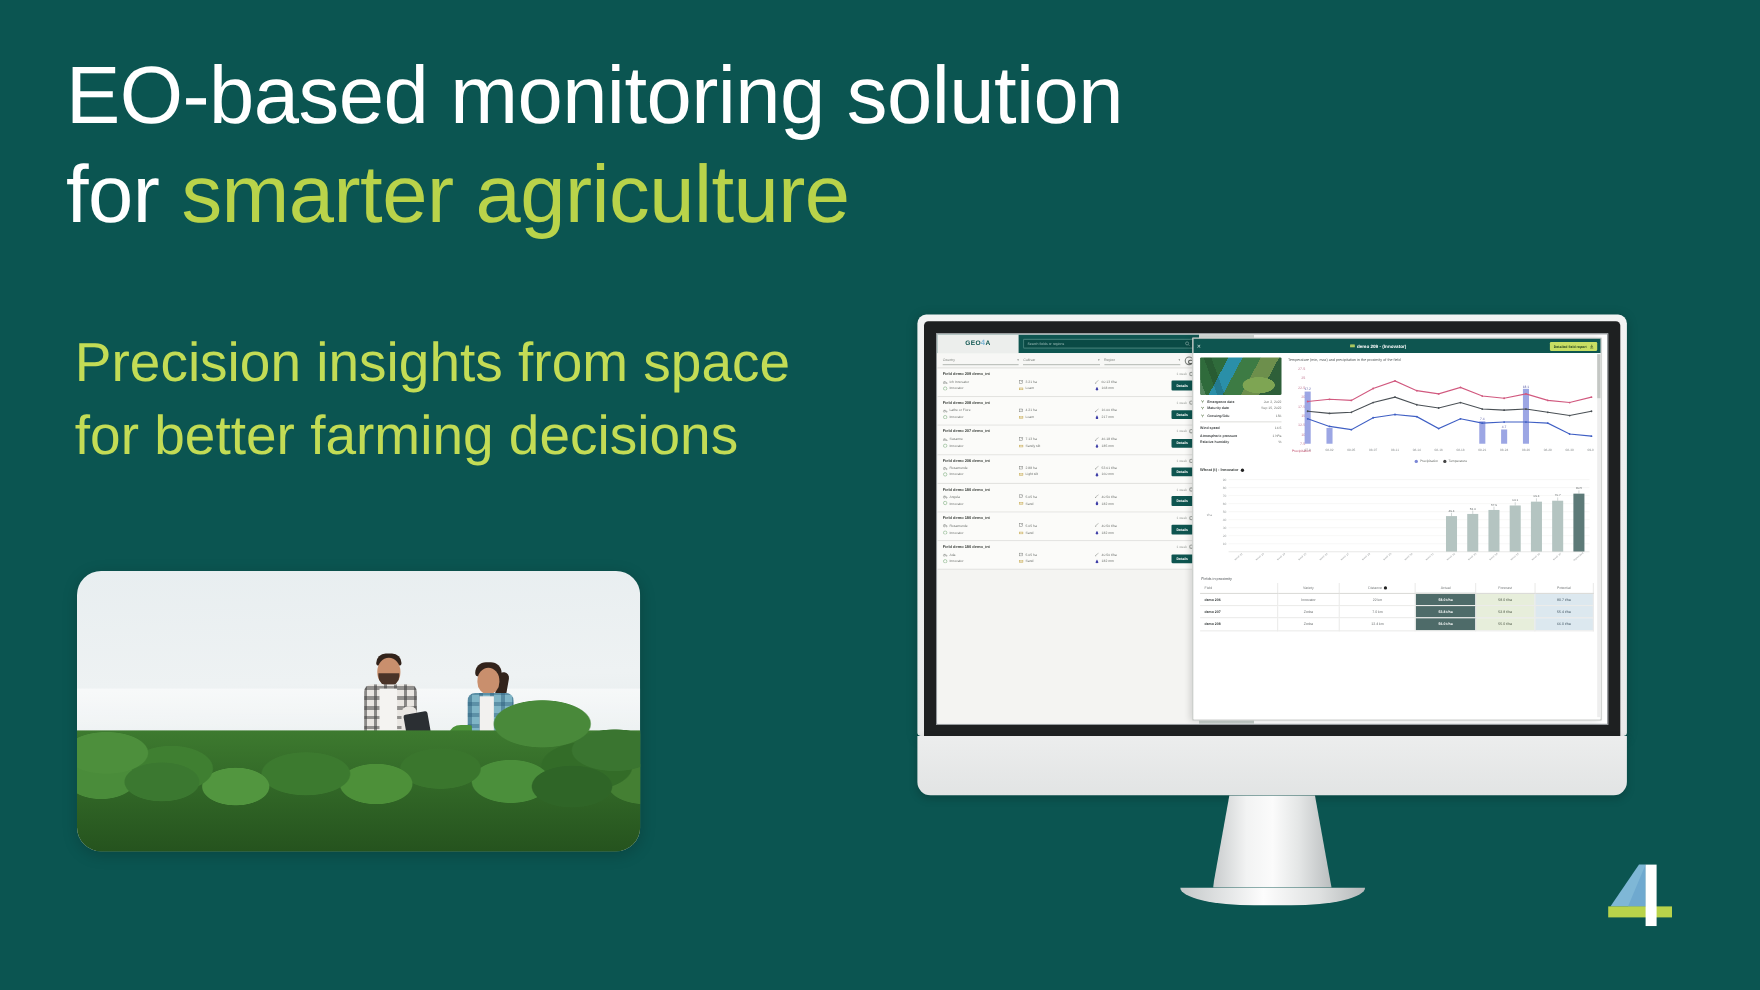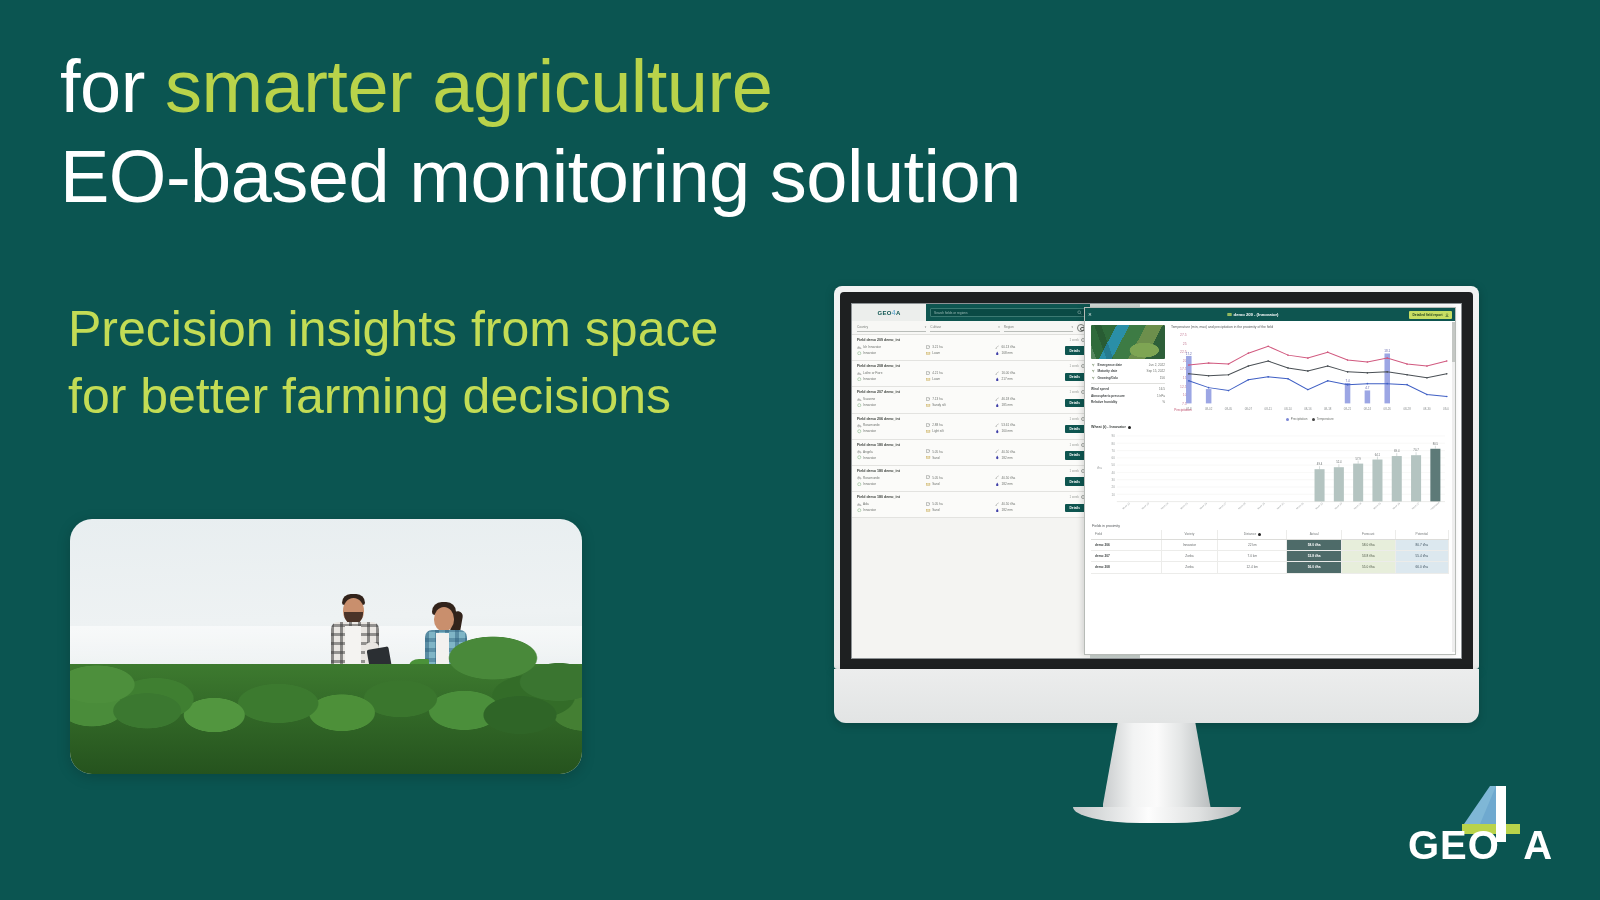--- a/index.html
+++ b/index.html
@@ -284,22 +284,22 @@
   .brand-4 { position:absolute; right:36px; top:0; width:62px; height:58px; }
   .brand-text {
     position:absolute; left:0; bottom:2px; font-size:40px; font-weight:700;
     color:#ffffff; letter-spacing:1px; white-space:nowrap;
   }
 </style>
 </head>
 <body>
 
 <div class="headline">
+  <div class="line hl-white">EO-based monitoring solution</div>
   <div class="line"><span class="hl-white">for </span><span class="hl-lime">smarter agriculture</span></div>
-  <div class="line hl-white">EO-based monitoring solution</div>
 </div>
 
 <div class="subhead">Precision insights from space for better farming decisions</div>
 
 <div class="photo-card">
   <div class="photo-sky"></div>
   <div class="photo-haze"></div>
 
   <div class="person p-man">
     <div class="hair"></div>
@@ -1047,16 +1047,13 @@
   <div class="foot"></div>
 </div>
 
 <div class="brand">
   <svg class="brand-4" viewBox="0 0 62 58">
     <path d="M36 2 L36 40 L4 40 L30 2 Z" fill="#7fb7d6"></path>
     <path d="M36 2 L36 40 L20 40 Z" fill="#6fa9cf"></path>
     <rect x="2" y="40" width="58" height="10" fill="#b9d34a"></rect>
     <rect x="36" y="2" width="10" height="56" fill="#ffffff"></rect>
   </svg>
-  <div class="brand-text">
-    <span>GEO</span><span style="opacity:0">4</span><span>A</span>
-  </div>
 </div>
 
 </body></html>

